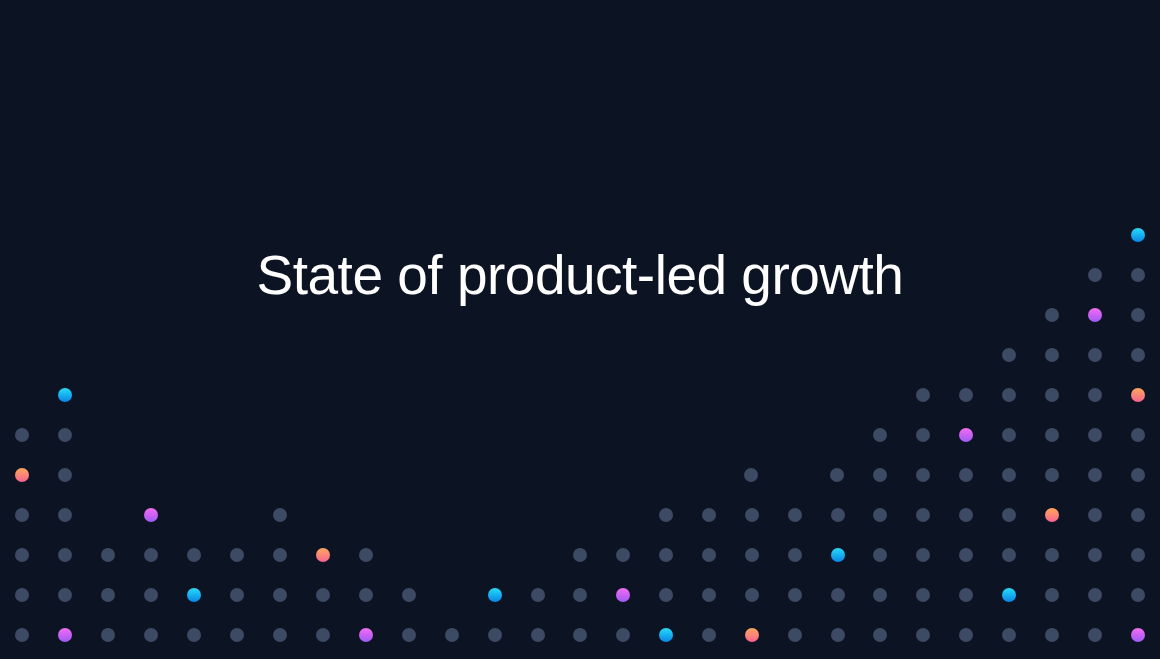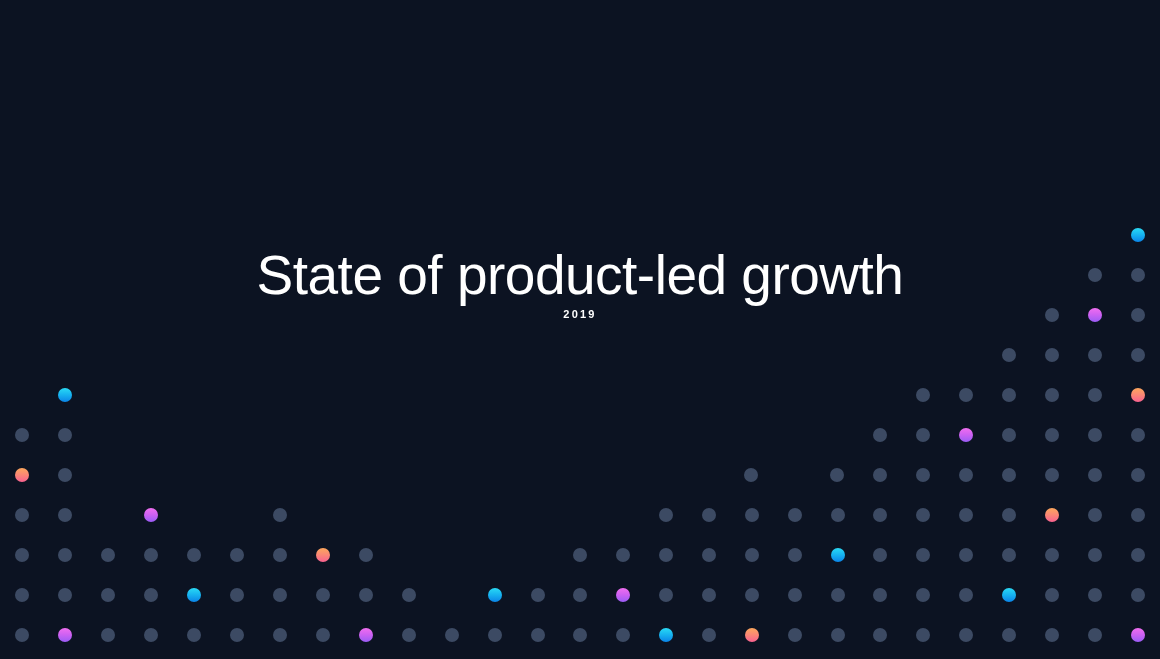--- a/index.html
+++ b/index.html
@@ -45,21 +45,21 @@
     line-height:1;
     margin-bottom:22px;
     white-space:nowrap;
   }
   #title {
     font-size:55px;
     font-weight:300;
     letter-spacing:-0.5px;
     color:#ffffff;
     line-height:1.08;
-    margin-bottom:4px;
+    margin-bottom:20px;
     white-space:nowrap;
   }
   #year {
     font-size:11px;
     font-weight:bold;
     letter-spacing:2.2px;
     color:#ffffff;
     line-height:1;
   }
 </style>
@@ -195,16 +195,15 @@
       <span class="dot base" style="left: 923px; top: 635px; width: 14px; height: 14px;"></span>
       <span class="dot base" style="left: 966px; top: 635px; width: 14px; height: 14px;"></span>
       <span class="dot base" style="left: 1009px; top: 635px; width: 14px; height: 14px;"></span>
       <span class="dot base" style="left: 1052px; top: 635px; width: 14px; height: 14px;"></span>
       <span class="dot base" style="left: 1095px; top: 635px; width: 14px; height: 14px;"></span>
       <span class="dot purple" style="left: 1138px; top: 635px; width: 14px; height: 14px;"></span>
     </div>
 
   <div id="hero">
     <h1 id="title">State of product-led growth</h1>
-    <div id="year">2019</div>
   </div>
 
 </div>
 
 </body></html>

